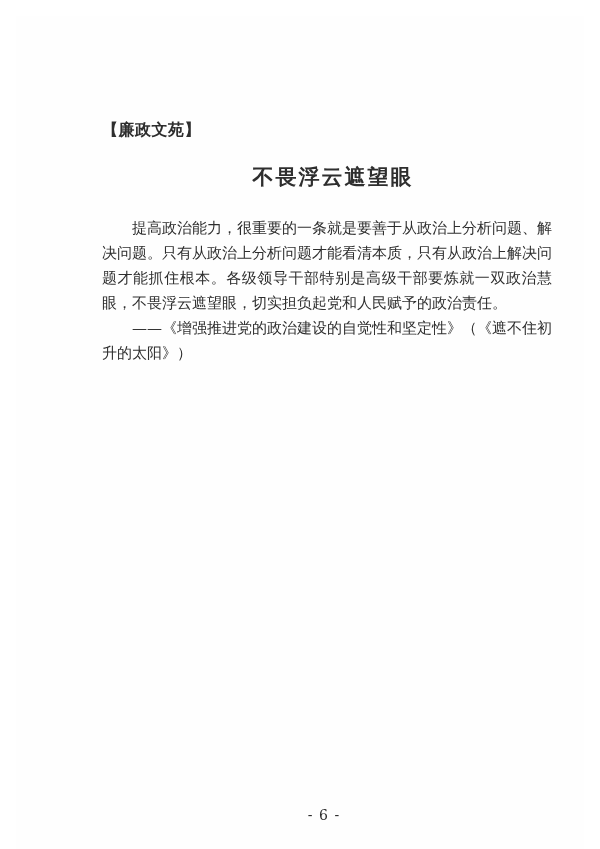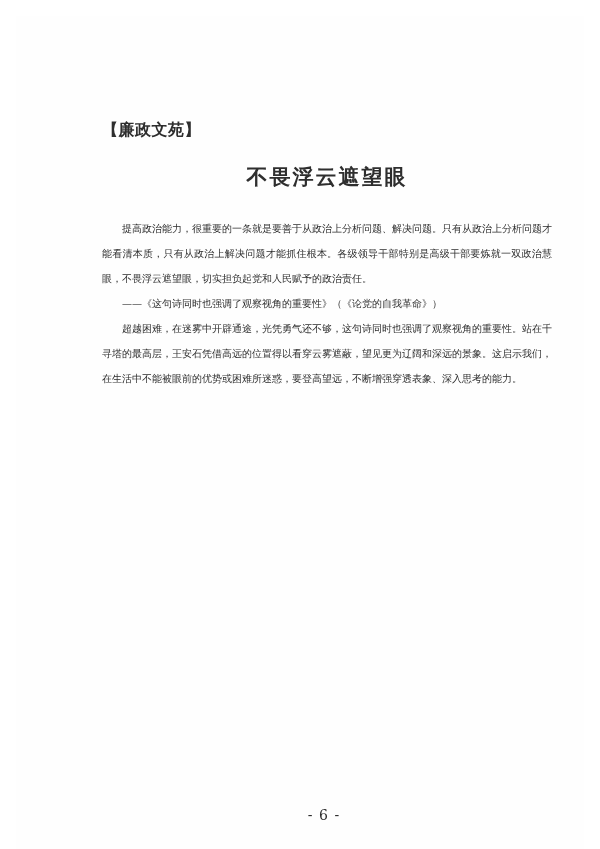--- a/index.html
+++ b/index.html
@@ -18,34 +18,34 @@
     position: absolute;
     left: 78px;
     top: 96px;
     font-size: 16px;
     font-weight: bold;
     letter-spacing: 0.5px;
     white-space: nowrap;
   }
   .doc-title {
     position: absolute;
-    left: 78px;
+    left: 84px;
     top: 139px;
     width: 450px;
     text-align: center;
     font-size: 21px;
     font-weight: bold;
     letter-spacing: 2px;
   }
   .body-text {
     position: absolute;
     left: 78px;
     top: 192px;
     width: 450px;
-    font-size: 10px;
+    font-size: 15px;
     line-height: 25px;
     text-align: justify;
   }
   .body-text p {
     text-indent: 2em;
     margin: 0;
   }
   .page-footer {
     position: absolute;
     left: 0;
@@ -60,19 +60,18 @@
 <body>
 
 <div class="page">
 
   <div class="section-label">【廉政文苑】</div>
 
   <div class="doc-title">不畏浮云遮望眼</div>
 
   <div class="body-text">
     <p>提高政治能力，很重要的一条就是要善于从政治上分析问题、解决问题。只有从政治上分析问题才能看清本质，只有从政治上解决问题才能抓住根本。各级领导干部特别是高级干部要炼就一双政治慧眼，不畏浮云遮望眼，切实担负起党和人民赋予的政治责任。</p>
-    <p>——《这句诗同时也强调了观察视角的重要性》（《论党的自我革命》）</p>
-    <p>超越困难，在迷雾中开辟通途，光凭勇气还不够，这句诗同时也强调了观察视角的重要性。站在千寻塔的最高层，王安石凭借高远的位置得以看穿云雾遮蔽，望见更为辽阔和深远的景象。这启示我们，在生活中不能被眼前的优势或困难所迷惑，要登高望远，不断增强穿透表象、深入思考的能力。</p>
+    <p>——《增强推进党的政治建设的自觉性和坚定性》（《遮不住初升的太阳》）</p>
   </div>
 
   <div class="page-footer">- 6 -</div>
 
 </div>
 
 </body></html>

